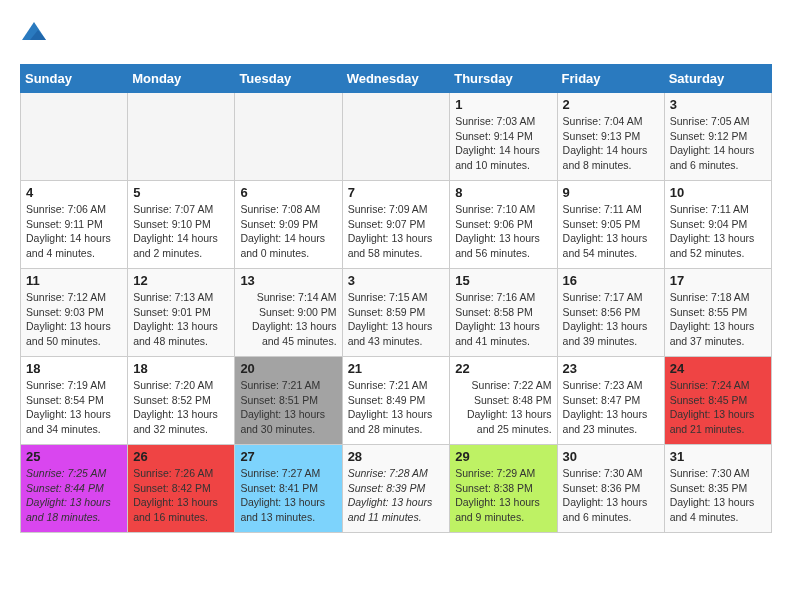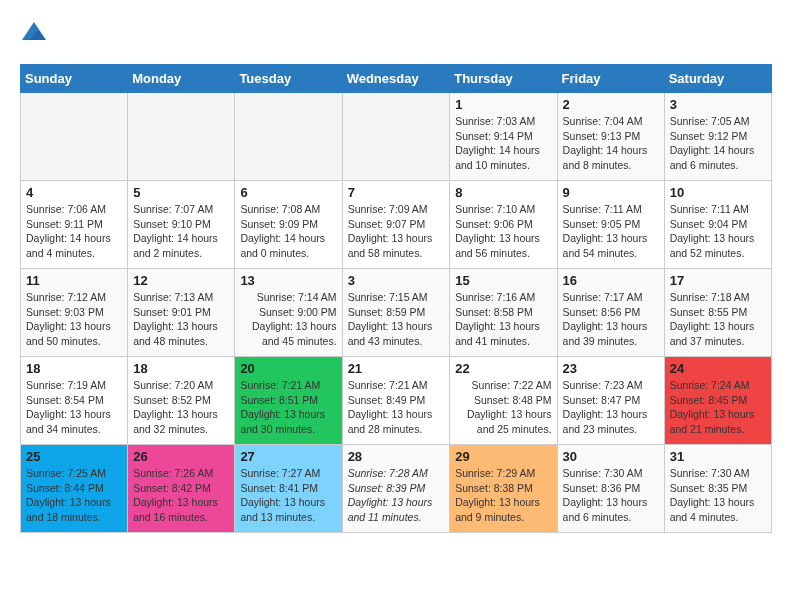--- a/index.html
+++ b/index.html
@@ -262,21 +262,21 @@
 Daylight: 13 hours
 and 34 minutes.</div>
         </td>
         <td style="background: rgb(255, 255, 255);">
           <span class="day-num">18</span>
           <div class="day-info" style="white-space: pre-line;">Sunrise: 7:20 AM
 Sunset: 8:52 PM
 Daylight: 13 hours
 and 32 minutes.</div>
         </td>
-        <td style="background: #22c55e;">
+        <td style="background: #a3a3a3;">
           <span class="day-num">20</span>
           <div class="day-info" style="white-space: pre-line;">Sunrise: 7:21 AM
 Sunset: 8:51 PM
 Daylight: 13 hours
 and 30 minutes.</div>
         </td>
         <td style="background: rgb(255, 255, 255); margin-left: 39px;">
           <span class="day-num">21</span>
           <div class="day-info" style="white-space: pre-line;">Sunrise: 7:21 AM
 Sunset: 8:49 PM
@@ -299,49 +299,49 @@
         </td>
         <td style="background: #ef4444;">
           <span class="day-num">24</span>
           <div class="day-info" style="white-space: pre-line;">Sunrise: 7:24 AM
 Sunset: 8:45 PM
 Daylight: 13 hours
 and 21 minutes.</div>
         </td>
       </tr>
       <tr class="week-row">
-        <td style="background: #0ea5e9;">
+        <td style="background: #d946ef;">
           <span class="day-num">25</span>
-          <div class="day-info" style="white-space: pre-line;">Sunrise: 7:25 AM
+          <div class="day-info" style="white-space: pre-line; font-style: italic;">Sunrise: 7:25 AM
 Sunset: 8:44 PM
 Daylight: 13 hours
 and 18 minutes.</div>
         </td>
-        <td style="background: #ec4899;">
+        <td style="background: #ef4444;">
           <span class="day-num">26</span>
           <div class="day-info" style="white-space: pre-line;">Sunrise: 7:26 AM
 Sunset: 8:42 PM
 Daylight: 13 hours
 and 16 minutes.</div>
         </td>
         <td style="background: #7dd3fc;">
           <span class="day-num">27</span>
           <div class="day-info" style="white-space: pre-line;">Sunrise: 7:27 AM
 Sunset: 8:41 PM
 Daylight: 13 hours
 and 13 minutes.</div>
         </td>
         <td style="background: rgb(249, 249, 249); margin-top: 46px;">
           <span class="day-num">28</span>
           <div class="day-info" style="white-space: pre-line; font-style: italic;">Sunrise: 7:28 AM
 Sunset: 8:39 PM
 Daylight: 13 hours
 and 11 minutes.</div>
         </td>
-        <td style="background: #fdba74;">
+        <td style="background: #bef264;">
           <span class="day-num">29</span>
           <div class="day-info" style="white-space: pre-line;">Sunrise: 7:29 AM
 Sunset: 8:38 PM
 Daylight: 13 hours
 and 9 minutes.</div>
         </td>
         <td style="background: rgb(249, 249, 249);">
           <span class="day-num">30</span>
           <div class="day-info" style="white-space: pre-line;">Sunrise: 7:30 AM
 Sunset: 8:36 PM

